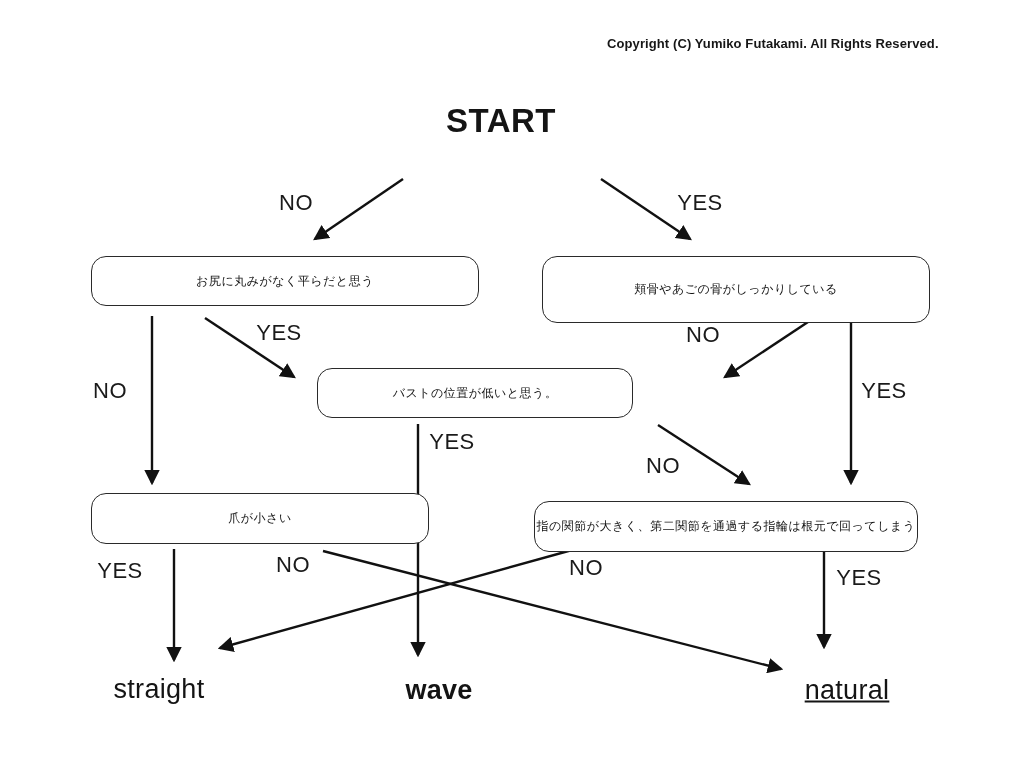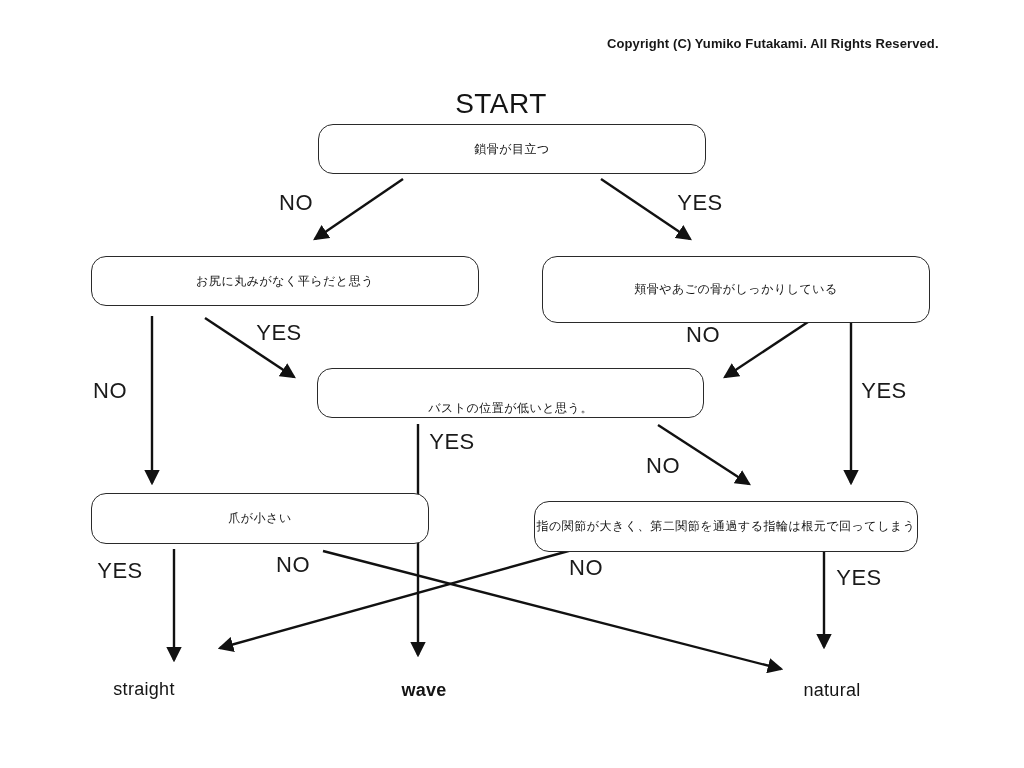--- a/index.html
+++ b/index.html
@@ -11,40 +11,40 @@
     position: relative;
     overflow: hidden;
   }
   .stage { position: absolute; inset: 0; width: 1024px; height: 768px; }
   .copyright {
     position: absolute; left: 607px; top: 36px;
     font-size: 13px; font-weight: 700; color: #161616;
     letter-spacing: 0.1px; white-space: nowrap;
   }
   .start-label {
-    position: absolute; left: 501px; top: 104px;
+    position: absolute; left: 501px; top: 121px;
     transform: translate(-50%, -50%);
-    font-size: 28px; font-weight: 400; color: #141414;
+    font-size: 33px; font-weight: 700; color: #141414;
     letter-spacing: 0.5px;
   }
   .node {
     position: absolute;
     border: 1.6px solid #2a2a2a;
     border-radius: 15px;
     background: #ffffff;
     display: flex; align-items: center; justify-content: center;
     font-size: 12px; font-weight: 500; color: #141414;
     letter-spacing: 0.5px;
     box-sizing: border-box;
     text-align: center;
   }
   .node-q1 { left: 318px; top: 124px; width: 388px; height: 50px; }
   .node-q2 { left: 91px;  top: 256px; width: 388px; height: 50px; text-align: center; }
   .node-q3 { left: 542px; top: 256px; width: 388px; height: 67px; }
-  .node-q4 { left: 317px; top: 368px; width: 387px; height: 50px; align-items: flex-end; }
+  .node-q4 { left: 317px; top: 368px; width: 316px; height: 50px; }
   .node-q5 { left: 91px;  top: 493px; width: 338px; height: 51px; }
   .node-q6 { left: 534px; top: 493px; width: 384px; height: 51px; margin-top: 8px; }
   .arrows { position: absolute; inset: 0; }
   .edge-label {
     position: absolute;
     transform: translate(-50%, -50%);
     font-size: 22px; font-weight: 400; color: #1a1a1a;
     letter-spacing: 0.5px; white-space: nowrap;
   }
   .lab-q1no  { left: 296px; top: 203px; }
@@ -55,26 +55,26 @@
   .lab-q3yes { left: 884px; top: 391px; }
   .lab-q4yes { left: 452px; top: 442px; }
   .lab-q4no  { left: 663px; top: 466px; }
   .lab-q5yes { left: 120px; top: 571px; }
   .lab-q5no  { left: 293px; top: 565px; }
   .lab-q6no  { left: 586px; top: 568px; }
   .lab-q6yes { left: 859px; top: 578px; }
   .result {
     position: absolute;
     transform: translate(-50%, -50%);
-    font-size: 18px; font-weight: 400; color: #141414;
-    letter-spacing: 0.3px; white-space: nowrap;
+    font-size: 27px; font-weight: 400; color: #141414;
+    letter-spacing: 0.3px; white-space: nowrap; margin-left: 15px;
   }
   .res-straight { left: 144px; top: 689px; }
   .res-wave     { left: 424px; top: 690px; font-weight: bold; }
-  .res-natural  { left: 832px; top: 690px; }
+  .res-natural  { left: 832px; top: 690px; text-decoration: underline; }
 </style>
 </head>
 <body>
 
 <div class="stage">
 
   <div class="copyright">Copyright (C) Yumiko Futakami. All Rights Reserved.</div>
 
   <div class="start-label">START</div>
 
@@ -93,23 +93,20 @@
       <line x1="851" y1="316" x2="851" y2="483" marker-end="url(#ah)"></line>
       <line x1="418" y1="424" x2="418" y2="655" marker-end="url(#ah)"></line>
       <line x1="658" y1="425" x2="749" y2="484" marker-end="url(#ah)"></line>
       <line x1="174" y1="549" x2="174" y2="660" marker-end="url(#ah)"></line>
       <line x1="323" y1="551" x2="781" y2="669" marker-end="url(#ah)"></line>
       <line x1="583" y1="547" x2="220" y2="648" marker-end="url(#ah)"></line>
       <line x1="824" y1="549" x2="824" y2="647" marker-end="url(#ah)"></line>
     </g>
   </svg>
 
-  <div class="node node-q1">
-    <span>鎖骨が目立つ</span>
-  </div>
   <div class="node node-q2">
     <span>お尻に丸みがなく平らだと思う</span>
   </div>
   <div class="node node-q3">
     <span>頬骨やあごの骨がしっかりしている</span>
   </div>
   <div class="node node-q4">
     <span>バストの位置が低いと思う。</span>
   </div>
   <div class="node node-q5">

